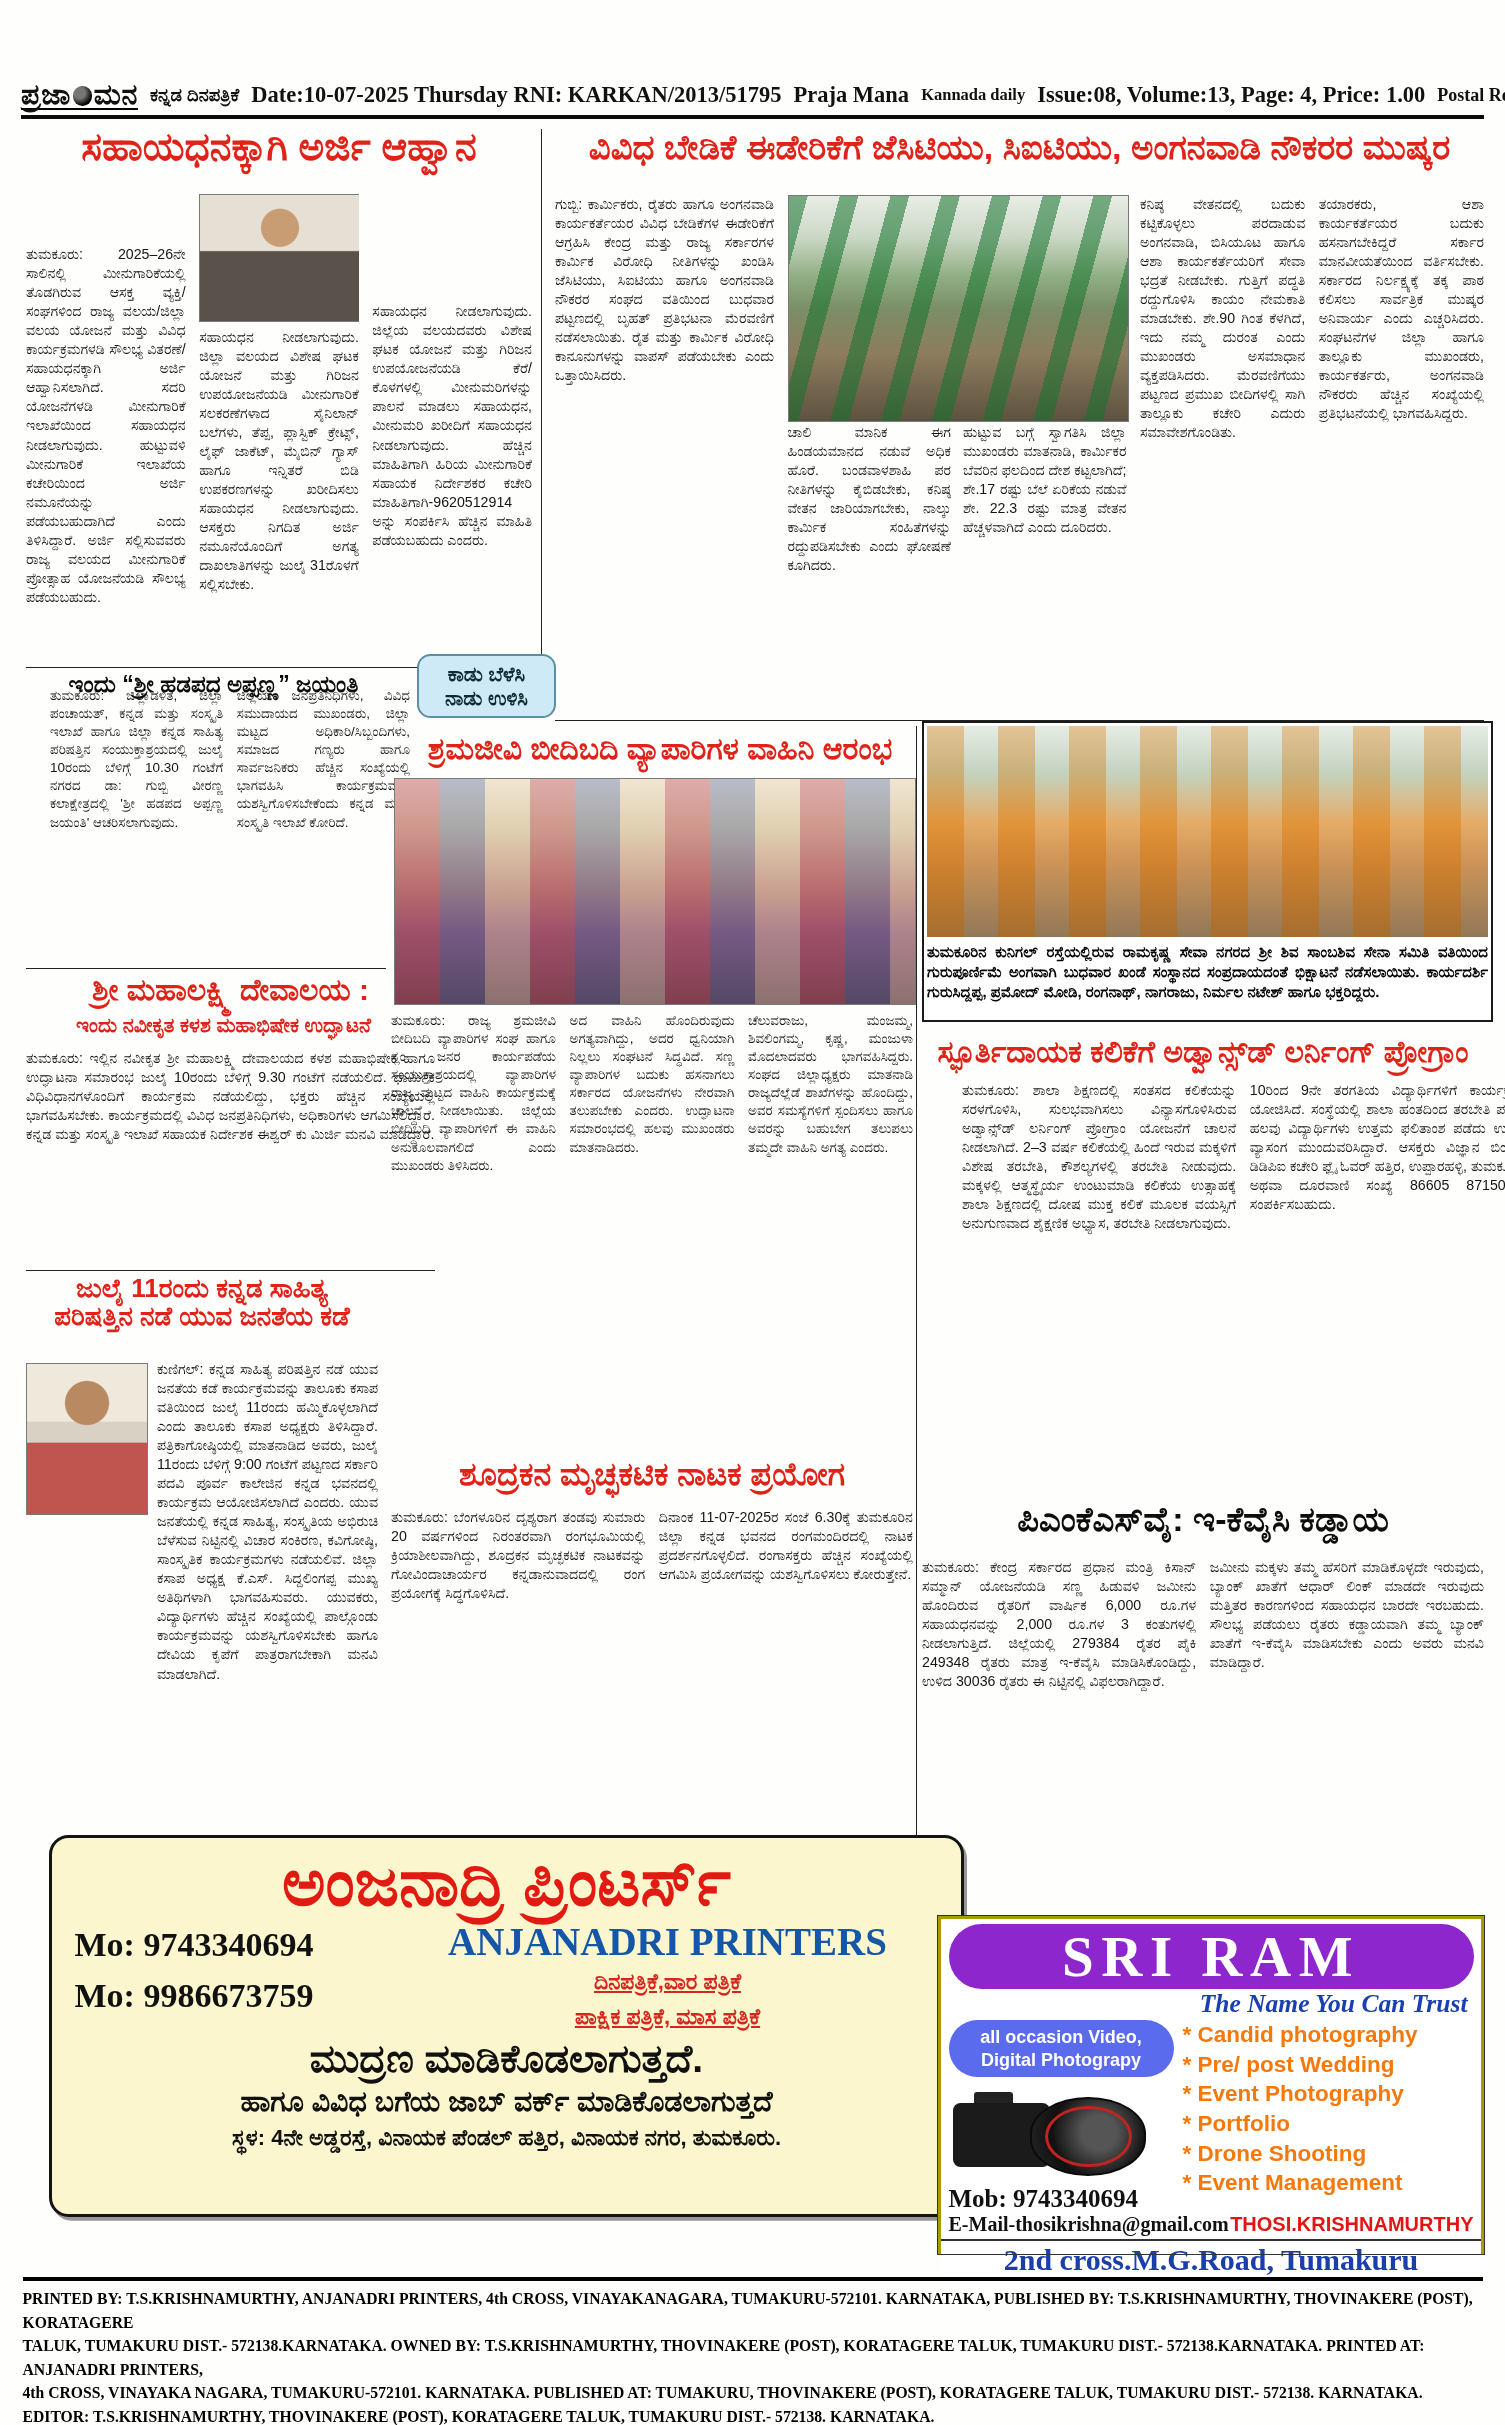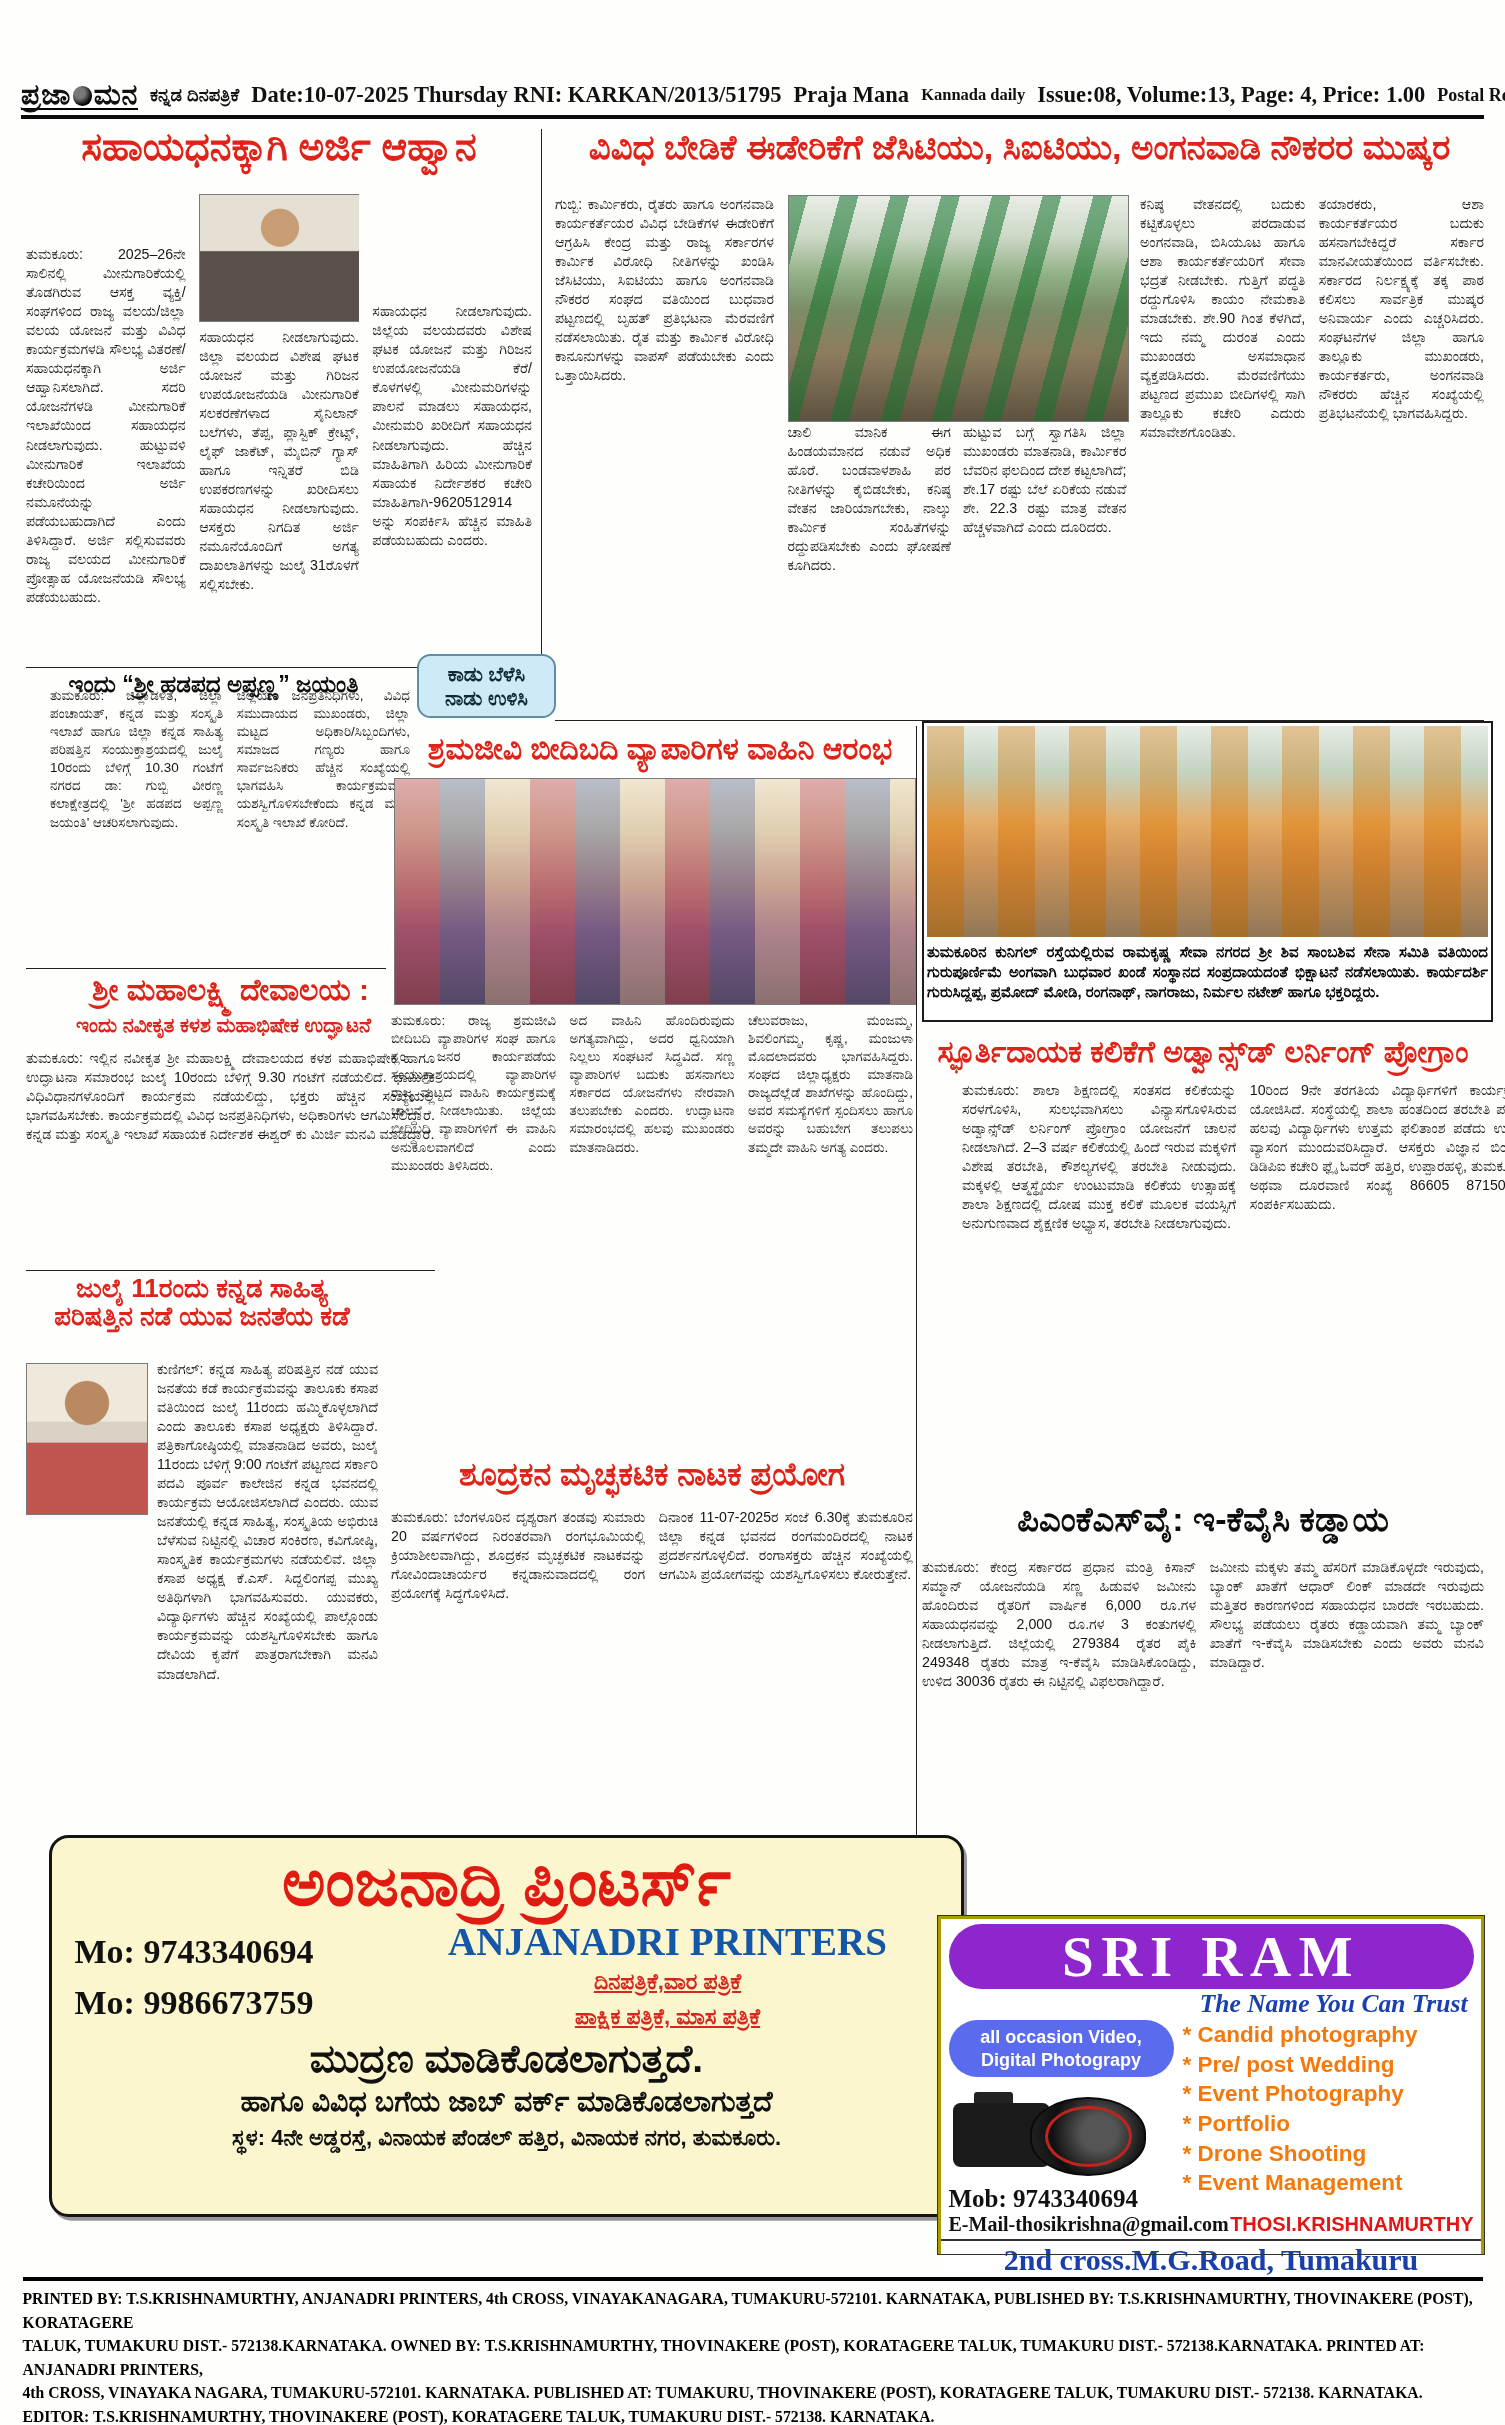--- a/index.html
+++ b/index.html
@@ -40,21 +40,21 @@
   .ph-garland{background:radial-gradient(circle at 50% 26%, #b98a62 0 17%, rgba(0,0,0,0) 18%),
           linear-gradient(180deg,#efe9dc 0 38%,#d9d2c4 39% 52%,#c0544e 53% 100%);}
   .caption{font-size:15px;font-weight:700;line-height:1.35;text-align:justify;color:#000;}
   
   .forest-box{background:#cdeaf6;border:2.2px solid #5c8fa6;border-radius:13.5px;display:flex;flex-direction:column;
               align-items:center;justify-content:center;font-weight:800;font-size:20px;line-height:1.2;color:#102a33;}
   
   .ad1{background:#fbf6cd;border:3.7px solid #141414;border-radius:19.5px;box-shadow:3px 3.7px 0 #00000066;
        padding:10.5px 22.5px 7.5px;display:flex;flex-direction:column;}
   .ad1-title{color:#e21b12;font-size:66px;font-weight:800;text-align:center;line-height:1.0;}
-  .ad1-mid{display:flex;align-items:center;margin-top:4.5px;}
+  .ad1-mid{display:flex;align-items:flex-start;margin-top:4.5px;}
   .ad1-phones{width:322px;font-family:"Liberation Serif",serif;font-weight:700;font-size:34px;line-height:1.5;}
   .ad1-right{flex:1;text-align:center;}
   .ad1-en{color:#1456a8;font-family:"Liberation Serif",serif;font-weight:800;font-size:39px;}
   .ad1-redline{color:#d4281e;font-weight:700;font-size:22px;text-decoration:underline;line-height:1.6;}
   .ad1-big{font-size:39px;font-weight:800;text-align:center;margin-top:3px;}
   .ad1-job{font-size:28.5px;font-weight:800;text-align:center;margin-top:3px;}
   .ad1-loc{font-size:22px;font-weight:700;text-align:center;margin-top:6px;}
   
   .ad2{background:#ffffff;border:3px solid #a99c00;outline:0.7px solid #333;display:flex;flex-direction:column;padding:4.5px 7.5px 0;}
   .ad2-banner{height:75px;background:#8d26cc;border-radius:36px;display:flex;align-items:center;justify-content:center;}

